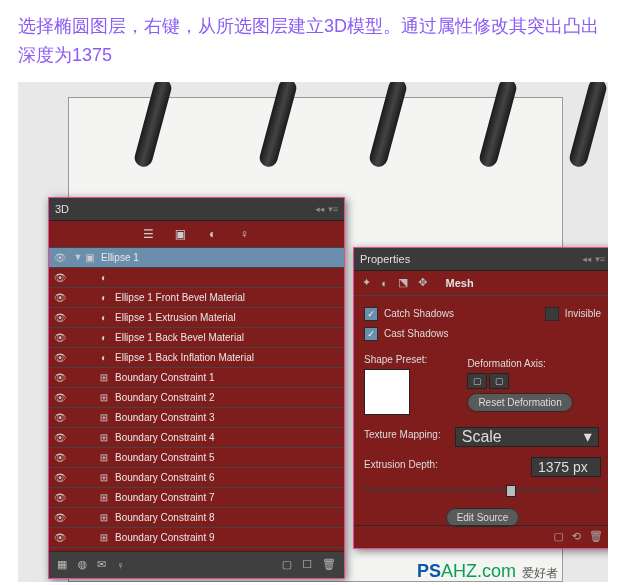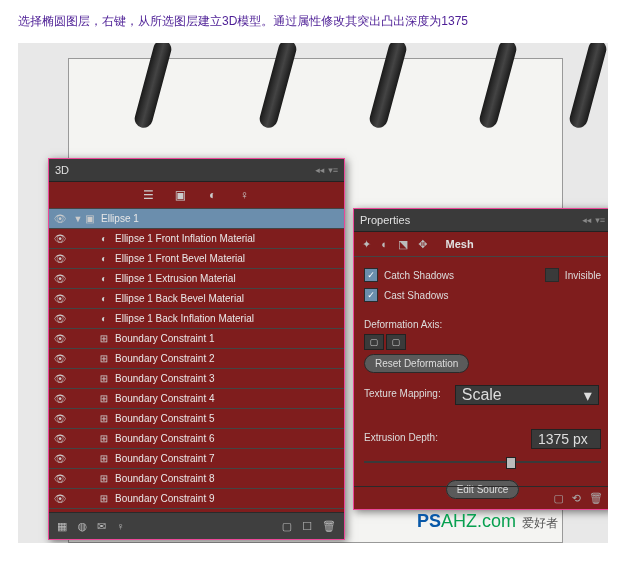--- a/index.html
+++ b/index.html
@@ -1,16 +1,16 @@
 <!DOCTYPE html>
 <html><head>
 <meta charset="utf-8">
 <style>
 body{margin:0;font-family:"Microsoft YaHei",Tahoma,sans-serif;font-size:11px;color:#ccc;background:#fff;width:626px}
-.instruction{color:#4c1d95;font-size:12px;padding:12px 18px;line-height:1.6}
+.instruction{color:#8b5cf6;font-size:18px;padding:12px 18px;line-height:1.6}
 .stage{background:#e8e8e8;margin:0 18px 20px;height:500px;position:relative;overflow:hidden}
 .canvas-bg{position:absolute;top:15px;left:50px;right:45px;bottom:0;background:#f4f4f2;border:1px solid #999}
 .bar{position:absolute;width:18px;height:90px;background:linear-gradient(to right,#1a1a1a,#444,#1a1a1a);border-radius:9px;top:-20px;transform:rotate(15deg)}
 .b1{left:75px}.b2{left:200px}.b3{left:310px}.b4{left:420px}.b5{left:510px}
 .panel{position:absolute;background:#7f1d1d;border:1px solid #ec4899;box-shadow:2px 2px 8px rgba(0,0,0,0.5)}
 .panel-3d{top:115px;left:30px;width:295px;height:380px}
 .panel-props{top:165px;left:335px;width:257px;height:300px}
 .tab-bar{background:#3a3a3a;height:22px;display:flex;align-items:center;padding:0 6px;border-bottom:1px solid #222}
 .tab-bar .title{color:#e0e0e0;font-size:11px}
 .tab-bar .mini{margin-left:auto;display:flex;gap:4px}
@@ -38,28 +38,28 @@
 .ck-row .t{color:#ddd;font-size:10px}
 .sec{margin-top:10px}
 .lbl{color:#ddd;font-size:10px;margin-bottom:4px}
 .preset-row{display:flex;gap:40px}
 .preset-box{width:44px;height:44px;background:#fff;border:1px solid #222}
 .def-axis{margin-top:4px}
 .btn{background:#5a5a5a;border:1px solid #2a2a2a;border-radius:10px;padding:3px 10px;color:#ddd;font-size:10px;cursor:pointer;text-align:center}
 .sel-input{background:#3a3a3a;border:1px solid #222;height:18px;width:130px;padding:0 6px;color:#ddd;font-size:16px;display:flex;align-items:center;justify-content:space-between}
 .val-input{background:#3a3a3a;border:1px solid #222;height:18px;width:56px;padding:0 6px;color:#ddd;font-size:14px;display:flex;align-items:center}
 .tm-row{display:flex;align-items:center;gap:14px;margin-top:12px}
-.ext-row{display:flex;align-items:center;gap:18px;margin-top:24px}
+.ext-row{display:flex;align-items:center;gap:18px;margin-top:10px}
 .slider{margin-top:6px;height:14px;position:relative}
 .slider .track{position:absolute;top:6px;left:0;right:0;height:2px;background:#3a3a3a}
 .slider .thumb{position:absolute;top:2px;left:60%;width:8px;height:10px;background:#bbb;border:1px solid #222}
 .edit-src{margin-top:14px;text-align:center}
 .props-btm{position:absolute;bottom:0;left:0;right:0;height:22px;border-top:1px solid #2a2a2a;display:flex;align-items:center;justify-content:flex-end;padding:0 8px;gap:8px}
 .props-btm .ico{color:#aaa;font-size:11px}
-.watermark{position:absolute;bottom:11px;right:50px;font-size:18px;font-family:Arial;color:#08a050}
+.watermark{position:absolute;bottom:0;right:50px;font-size:18px;font-family:Arial;color:#08a050}
 .watermark b{color:#0858a8}
 .watermark .cn{font-size:12px;color:#555;margin-left:6px}
 .axis-btns{display:flex;gap:2px;margin:4px 0}
 .axis-btns span{width:18px;height:14px;background:#3a3a3a;border:1px solid #222;font-size:9px;display:flex;align-items:center;justify-content:center;color:#ccc}
 </style>
 </head>
 <body>
 
 <div class="instruction">选择椭圆图层，右键，从所选图层建立3D模型。通过属性修改其突出凸出深度为1375</div>
 
@@ -91,21 +91,20 @@
           <span class="eye">👁</span>
           <span class="ind" style="width:0px"></span>
           <span class="tw">▼</span>
           <span class="obj-ico">▣</span>
           <span class="label">Ellipse 1</span>
         </div>
         <div class="row">
           <span class="eye">👁</span>
           <span class="ind" style="width:24px"></span>
           <span class="obj-ico">◐</span>
-          <span class="label">Ellipse 1 Front Inflation Material</span>
         </div>
         <div class="row">
           <span class="eye">👁</span>
           <span class="ind" style="width:24px"></span>
           <span class="obj-ico">◐</span>
           <span class="label">Ellipse 1 Front Bevel Material</span>
         </div>
         <div class="row">
           <span class="eye">👁</span>
           <span class="ind" style="width:24px"></span>
@@ -212,20 +211,24 @@
         <span class="t">Catch Shadows</span>
         <span style="flex:1"></span>
         <span class="ck"></span>
         <span class="t">Invisible</span>
       </div>
       <div class="ck-row">
         <span class="ck on">✓</span>
         <span class="t">Cast Shadows</span>
       </div>
       <div class="sec preset-row">
+        <div>
+          <div class="lbl">Shape Preset:</div>
+          <div class="preset-box"></div>
+        </div>
         <div class="def-axis">
           <div class="lbl">Deformation Axis:</div>
           <div class="axis-btns">
               <span>▢</span>
               <span>▢</span>
             </div>
           <div class="btn">Reset Deformation</div>
         </div>
       </div>
       <div class="tm-row">

